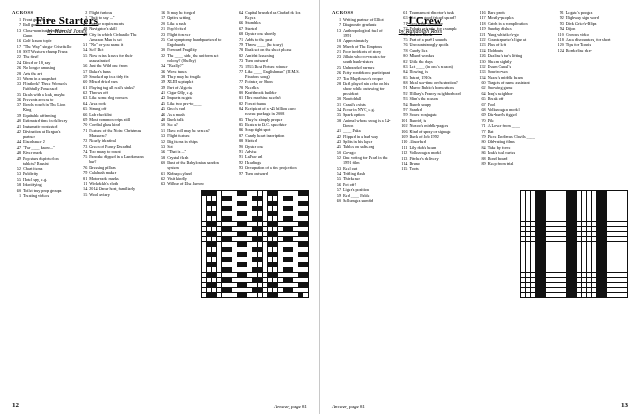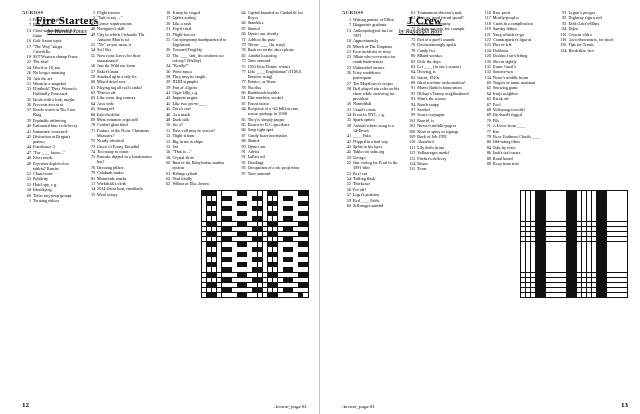--- a/index.html
+++ b/index.html
@@ -1,20 +1,20 @@
 <!DOCTYPE html>
 <html><head>
 <meta charset="utf-8">
 <style>
   html,body{margin:0;padding:0;}
   body{width:640px;height:414px;background:#d9d9d9;font-family:"Liberation Serif",serif;}
   .spread{width:640px;height:414px;display:flex;}
   .page{width:320px;height:414px;background:#ffffff;position:relative;box-sizing:border-box;}
   .page.left{border-right:1px solid #c8c8c8;}
-  .page-inner{padding:10px 12px 0 12px;height:100%;box-sizing:border-box;display:flex;flex-direction:column;margin-left:10px;}
+  .page-inner{padding:10px 12px 0 12px;height:100%;box-sizing:border-box;display:flex;flex-direction:column;}
 
   .title-block{text-align:center;margin:2px 0 5px 0;text-decoration:underline;}
   .puz-title{font-family:"Liberation Serif",serif;font-weight:bold;font-size:11px;line-height:12px;letter-spacing:0.2px;}
   .puz-author{font-family:"Liberation Serif",serif;font-style:italic;font-size:6px;line-height:8px;margin-top:1px;}
 
   .clue-area{display:flex;flex:1 1 auto;gap:5px;}
   .col{width:25%;box-sizing:border-box;padding-right:2px;}
   .col.first{width:21%;}
 
   .sec-head{font-size:4.6px;font-weight:bold;letter-spacing:.5px;line-height:6px;margin:0 0 1px 0;}

